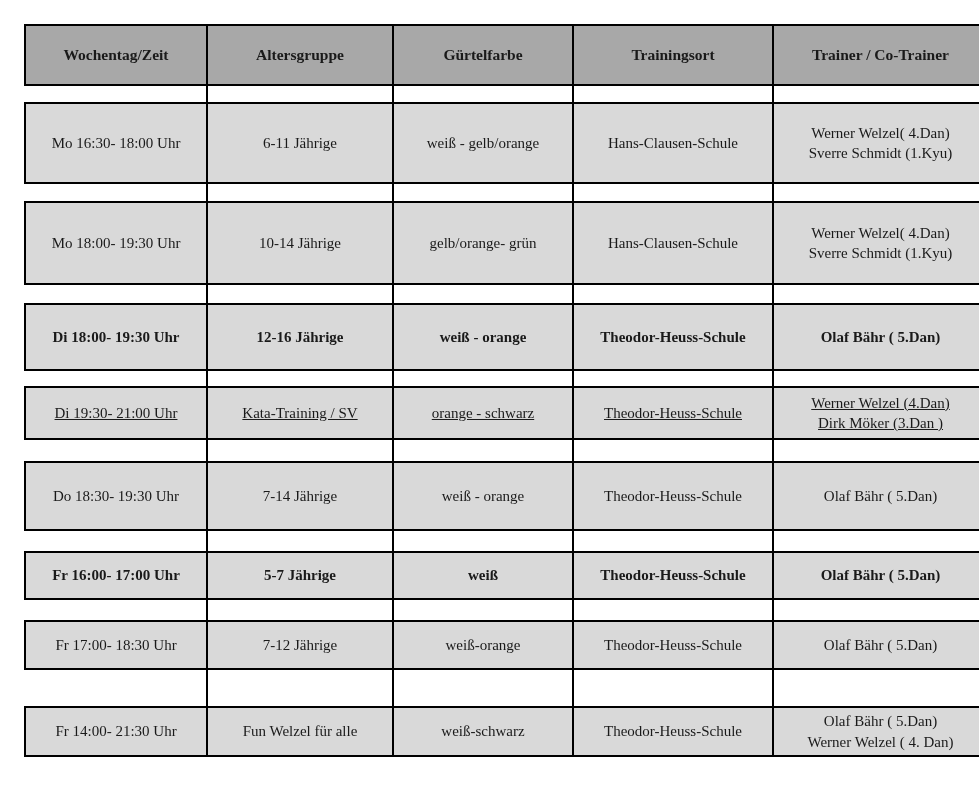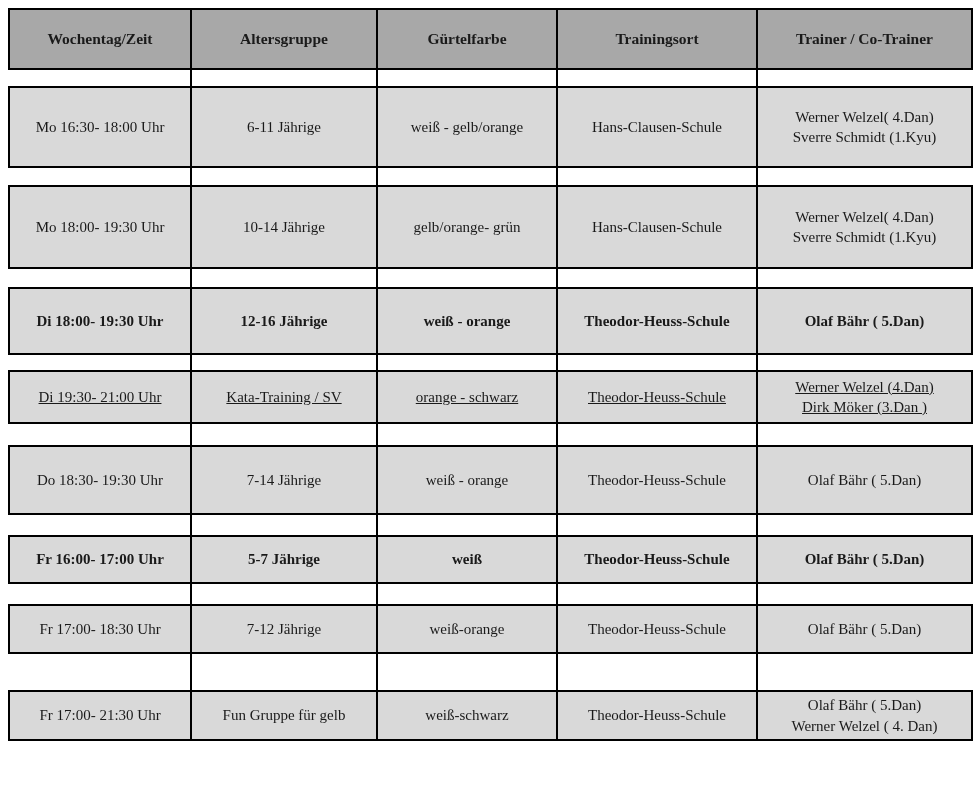--- a/index.html
+++ b/index.html
@@ -5,21 +5,21 @@
   html, body {
     margin: 0;
     padding: 0;
     background: #ffffff;
     width: 979px;
     height: 800px;
     font-family: "Liberation Serif", "DejaVu Serif", serif;
     color: #1a1a1a;
   }
   .page {
-    padding: 8px;
+    padding: 24px;
     box-sizing: border-box;
     width: 979px;
     height: 800px;
   }
   table.schedule {
     border-collapse: collapse;
     table-layout: fixed;
     width: 963px;
   }
   col.c1 { width: 182px; }
@@ -211,22 +211,22 @@
         </tr>
 
       <tr class="spacer" style="height:19px;">
           <td></td>
           <td></td>
           <td></td>
           <td></td>
           <td></td>
         </tr>
       <tr class="data" style="height:49px;">
-        <td>Fr 17:00- 21:30 Uhr</td>
-        <td>Fun Gruppe für gelb</td>
+        <td>Fr 14:00- 21:30 Uhr</td>
+        <td>Fun Welzel für alle</td>
         <td>weiß-schwarz</td>
         <td>Theodor-Heuss-Schule</td>
         <td>
           <div>Olaf Bähr ( 5.Dan)</div>
           <div>Werner Welzel ( 4. Dan)</div>
         </td>
       </tr>
     </tbody>
   </table>
 </div>

